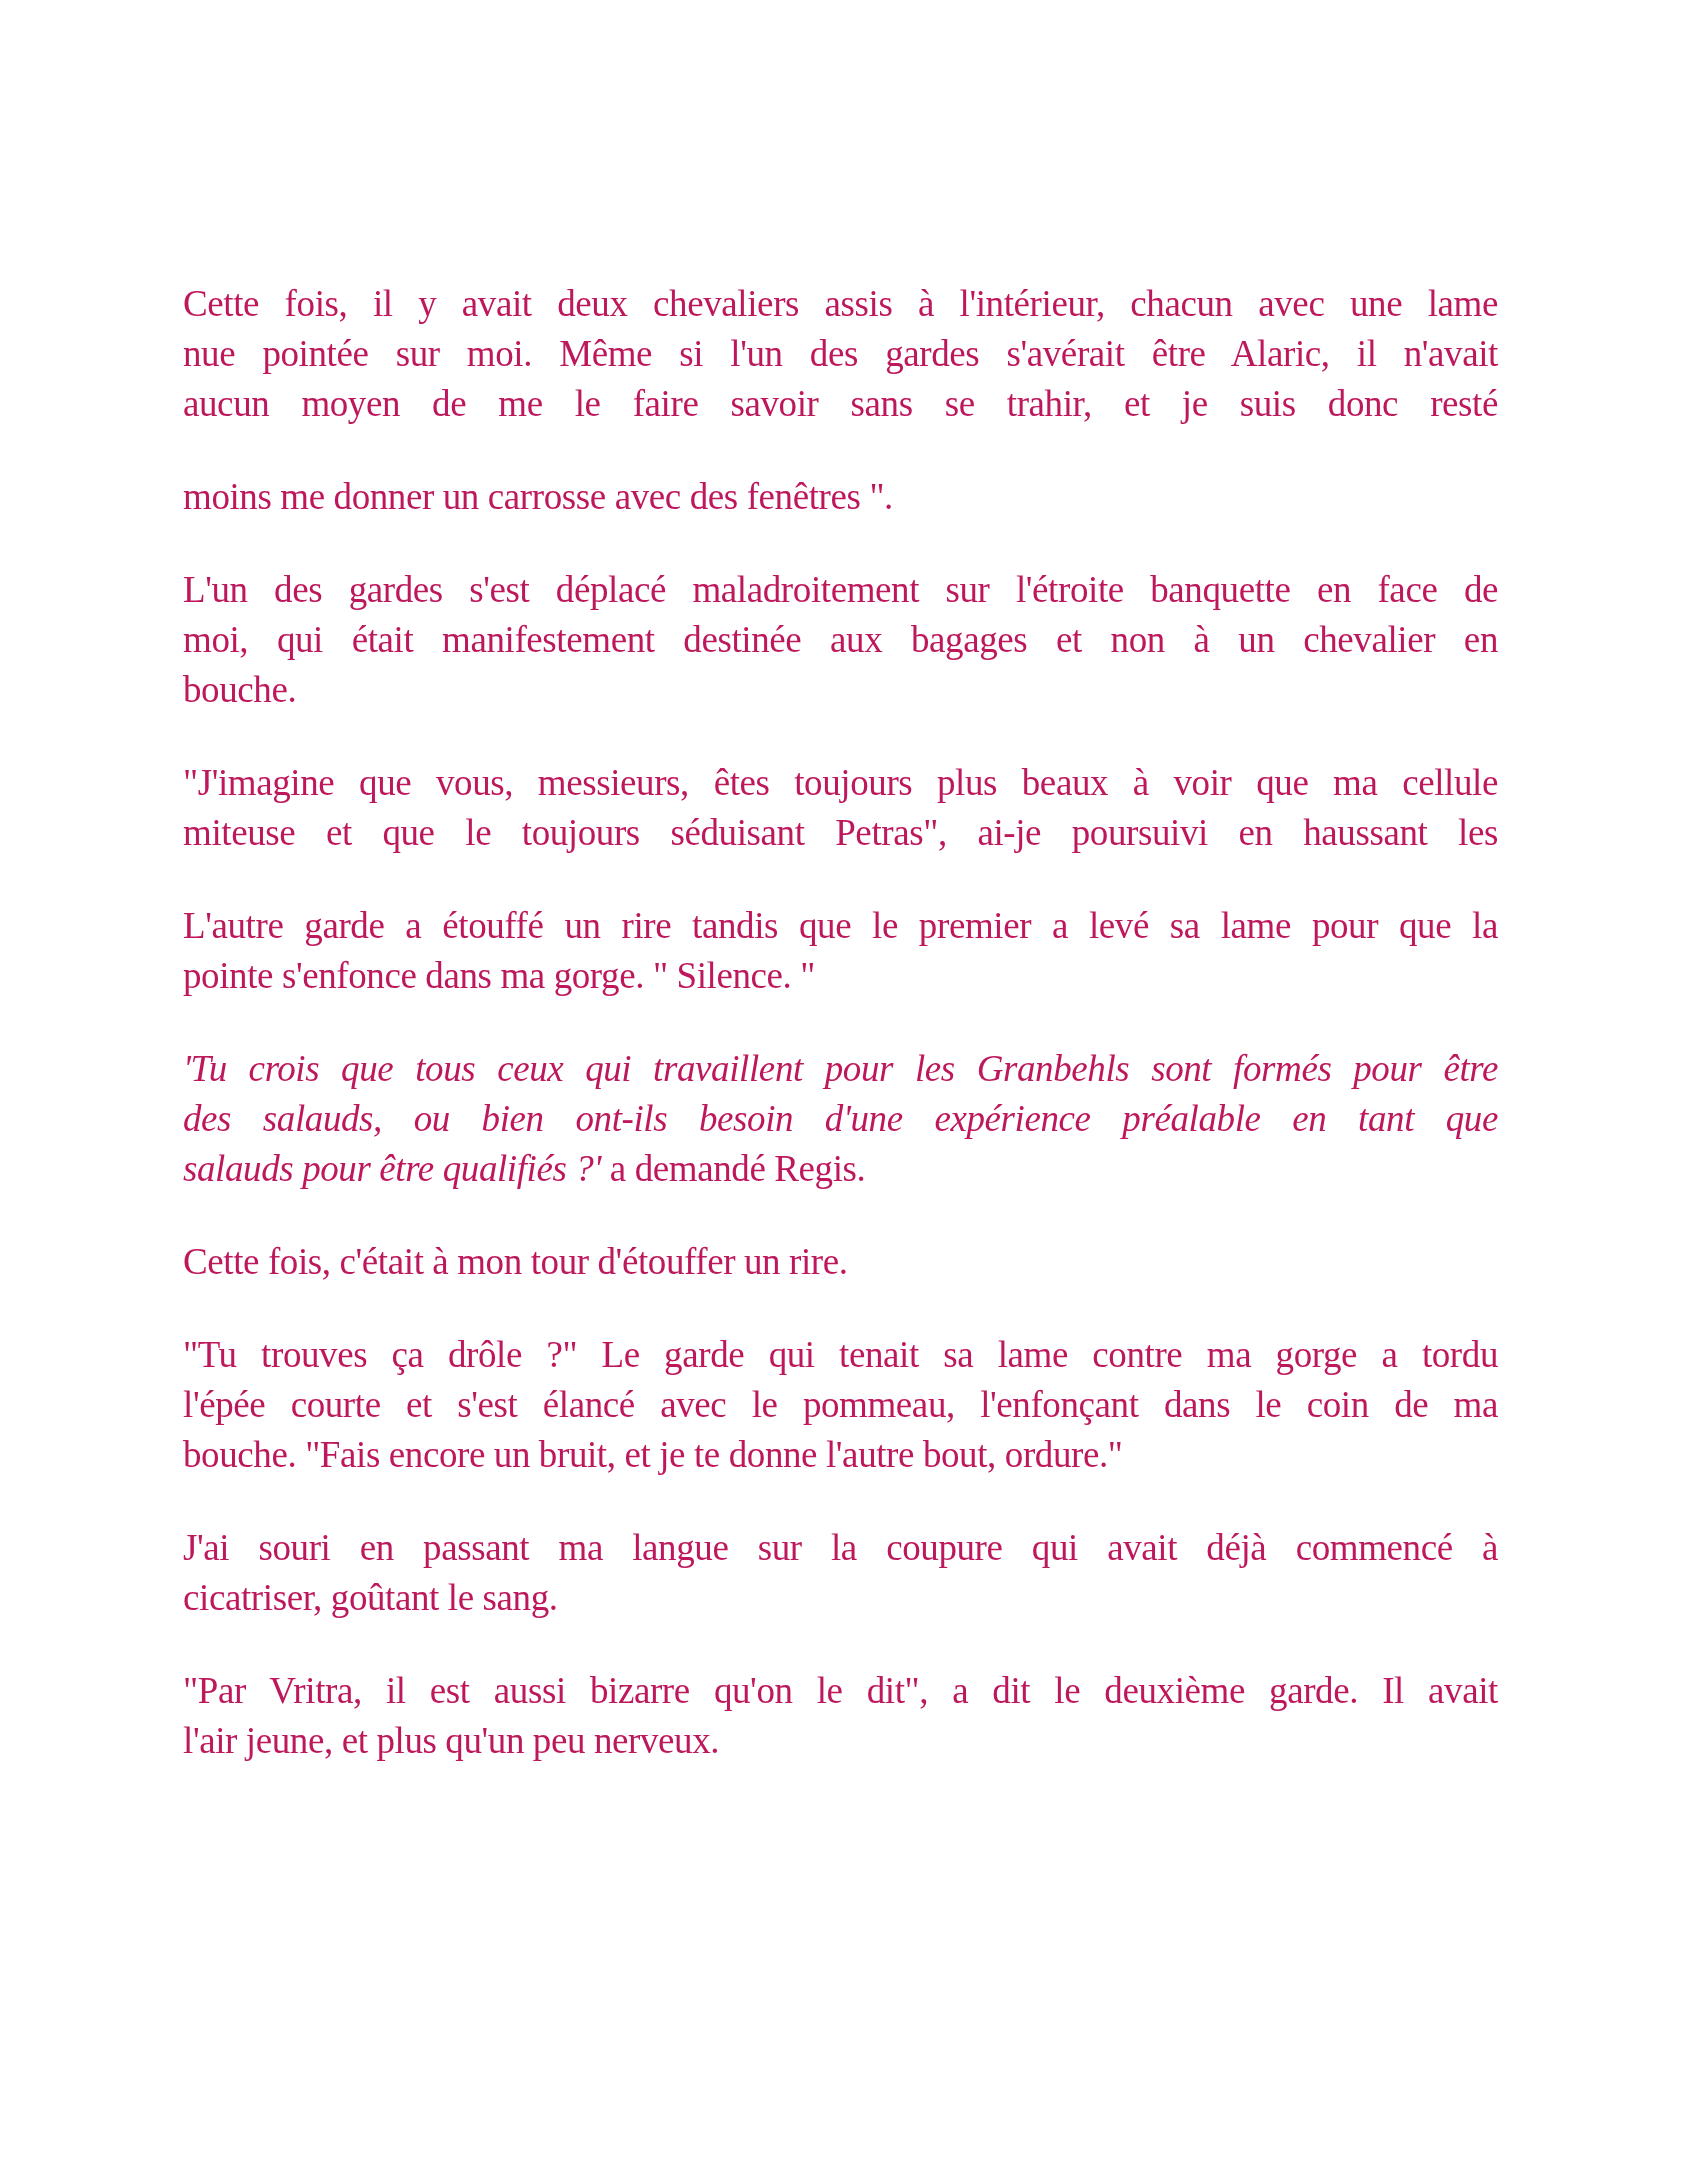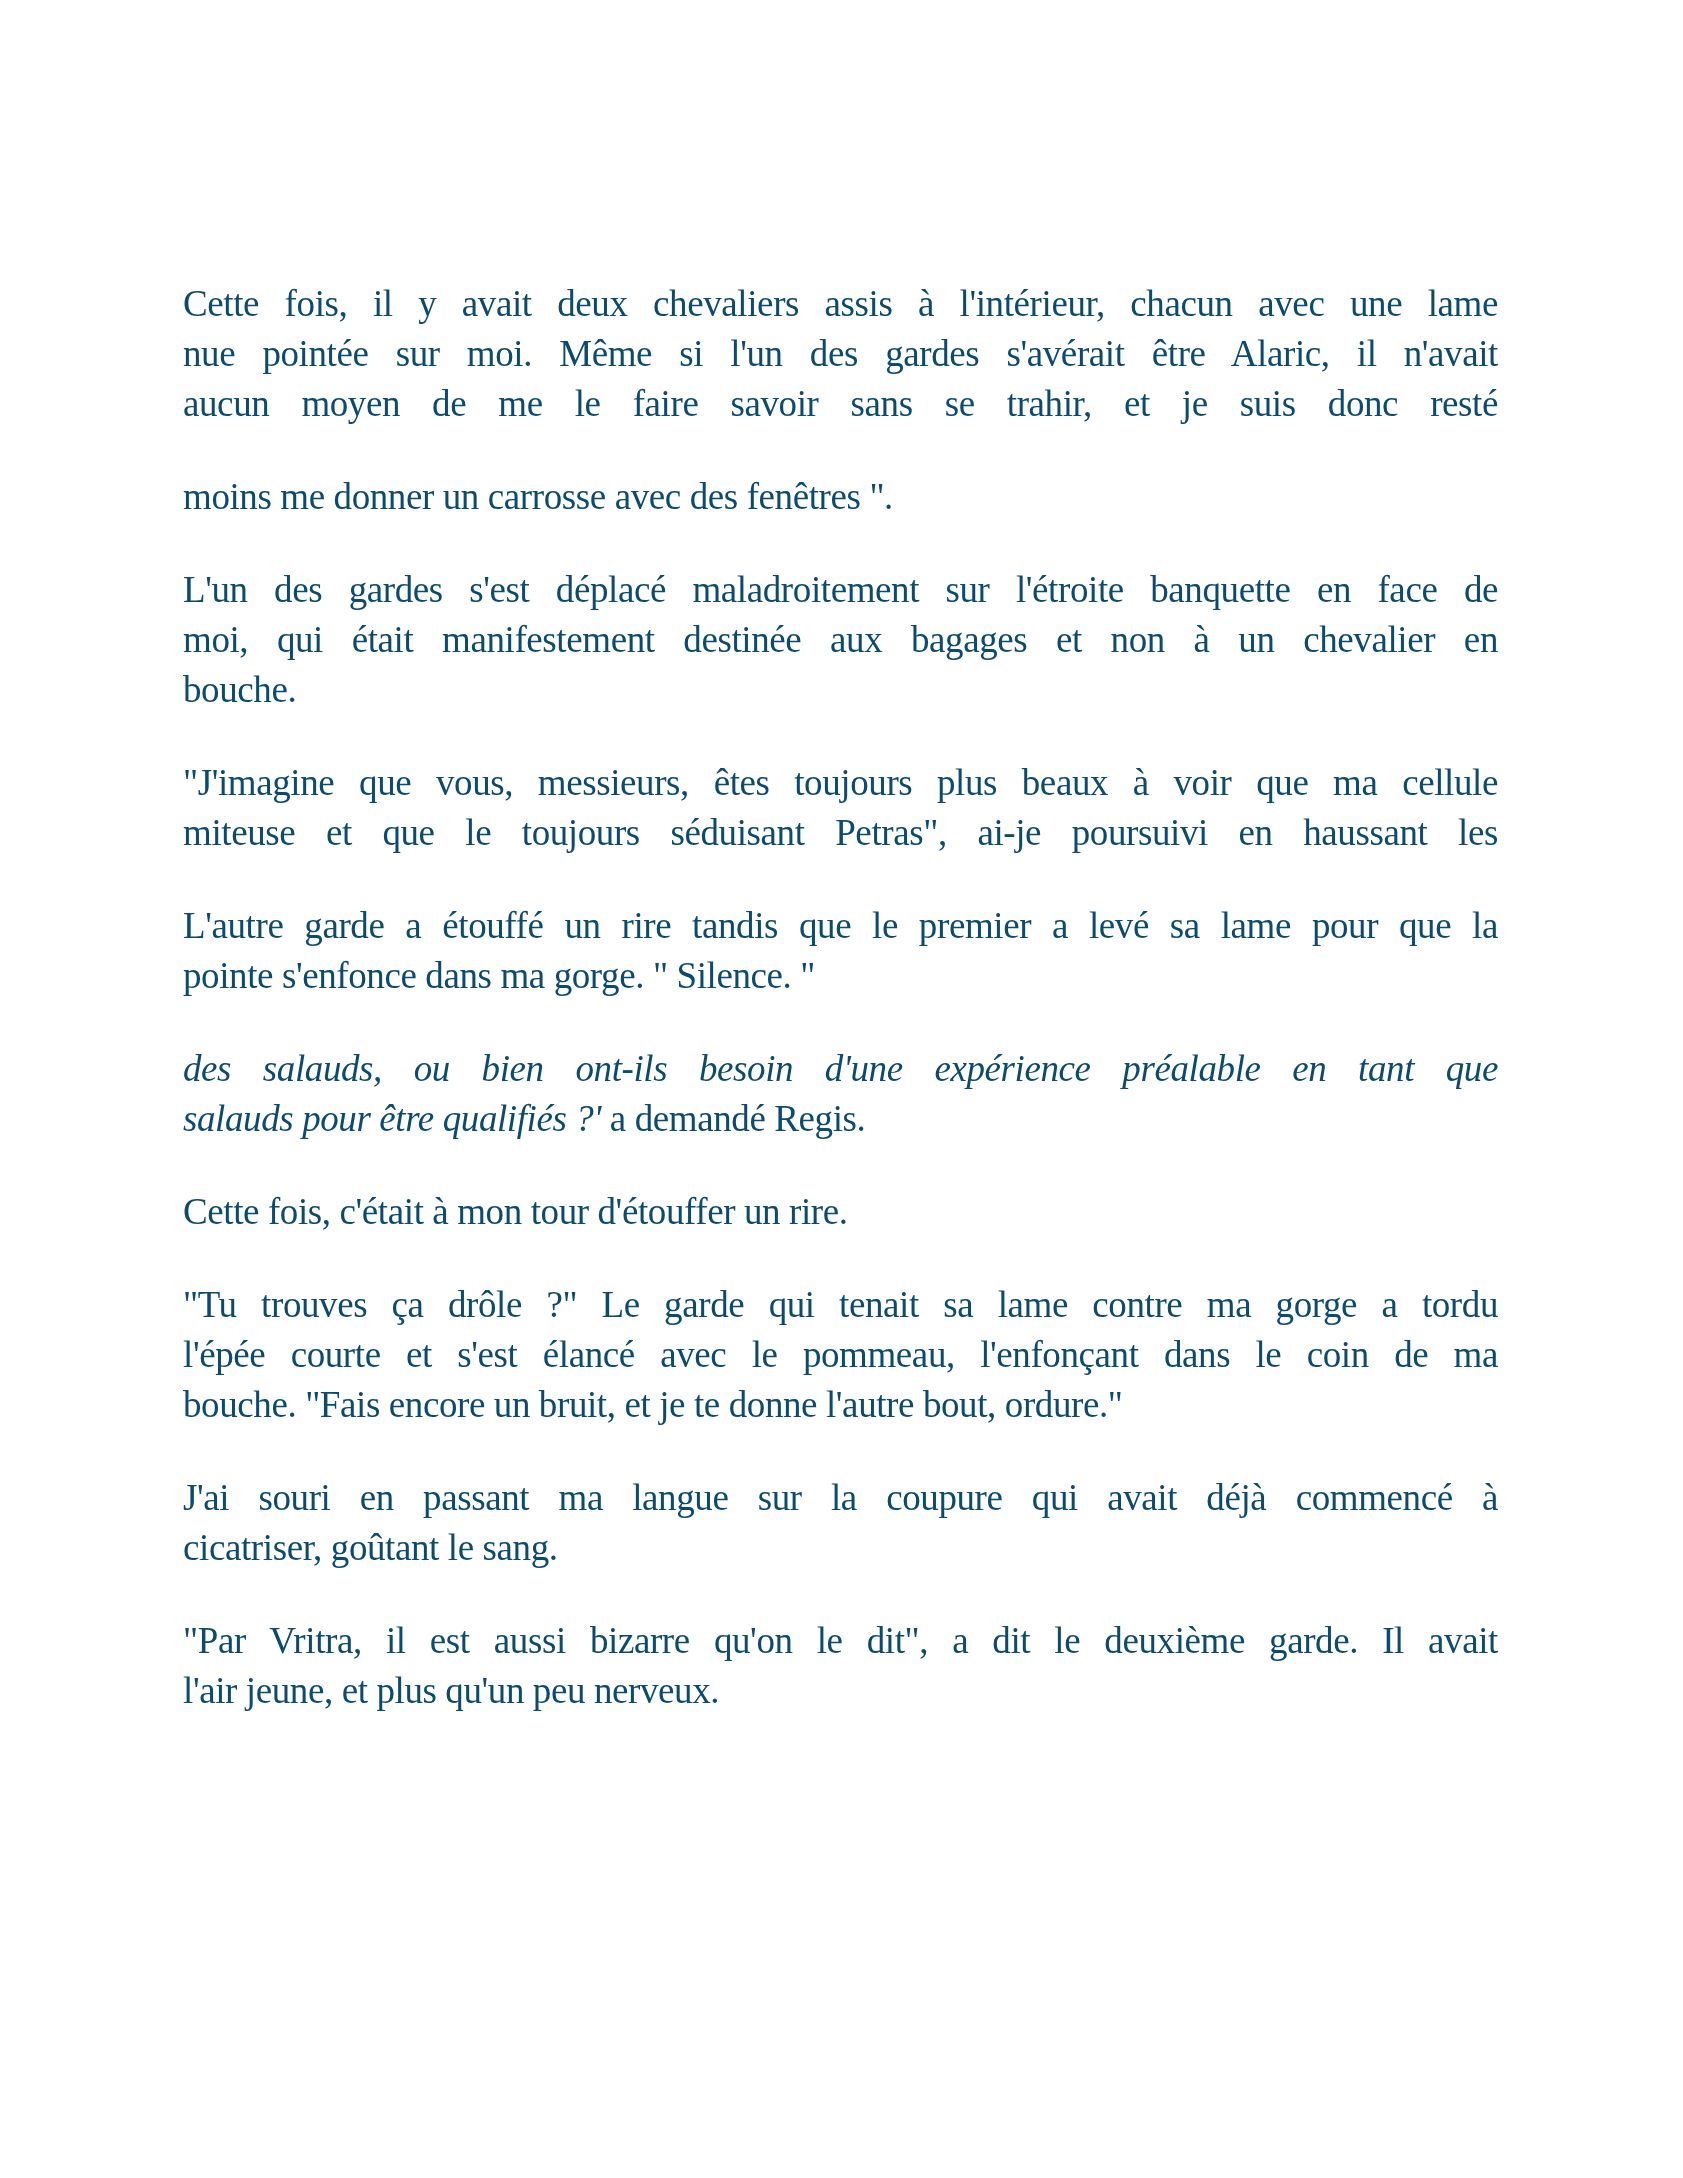--- a/index.html
+++ b/index.html
@@ -43,21 +43,21 @@
     font-style: italic;
   }
   .roman {
     font-style: normal;
   }
 </style>
 </head>
 <body>
 
 <div class="page">
-  <div class="text-block" id="text-block" style="color: #0c4a6e;">
+  <div class="text-block" id="text-block" style="color: #be185d;">
       <div class="para">
         <div class="line">Cette fois, il y avait deux chevaliers assis à l'intérieur, chacun avec une lame</div>
         <div class="line">nue pointée sur moi. Même si l'un des gardes s'avérait être Alaric, il n'avait</div>
         <div class="line">aucun moyen de me le faire savoir sans se trahir, et je suis donc resté</div>
       </div>
       <div class="para">
         <div class="line last">moins me donner un carrosse avec des fenêtres ".</div>
       </div>
       <div class="para">
         <div class="line">L'un des gardes s'est déplacé maladroitement sur l'étroite banquette en face de</div>
@@ -66,20 +66,21 @@
       </div>
       <div class="para">
         <div class="line">"J'imagine que vous, messieurs, êtes toujours plus beaux à voir que ma cellule</div>
         <div class="line">miteuse et que le toujours séduisant Petras", ai-je poursuivi en haussant les</div>
       </div>
       <div class="para">
         <div class="line">L'autre garde a étouffé un rire tandis que le premier a levé sa lame pour que la</div>
         <div class="line last">pointe s'enfonce dans ma gorge. " Silence. "</div>
       </div>
       <div class="para italic">
+        <div class="line">'Tu crois que tous ceux qui travaillent pour les Granbehls sont formés pour être</div>
         <div class="line">des salauds, ou bien ont-ils besoin d'une expérience préalable en tant que</div>
         <div class="line last"><span class="italic">salauds pour être qualifiés ?' </span><span class="roman">a demandé Regis.</span></div>
       </div>
       <div class="para">
         <div class="line last">Cette fois, c'était à mon tour d'étouffer un rire.</div>
       </div>
       <div class="para">
         <div class="line">"Tu trouves ça drôle ?" Le garde qui tenait sa lame contre ma gorge a tordu</div>
         <div class="line">l'épée courte et s'est élancé avec le pommeau, l'enfonçant dans le coin de ma</div>
         <div class="line last">bouche. "Fais encore un bruit, et je te donne l'autre bout, ordure."</div>

